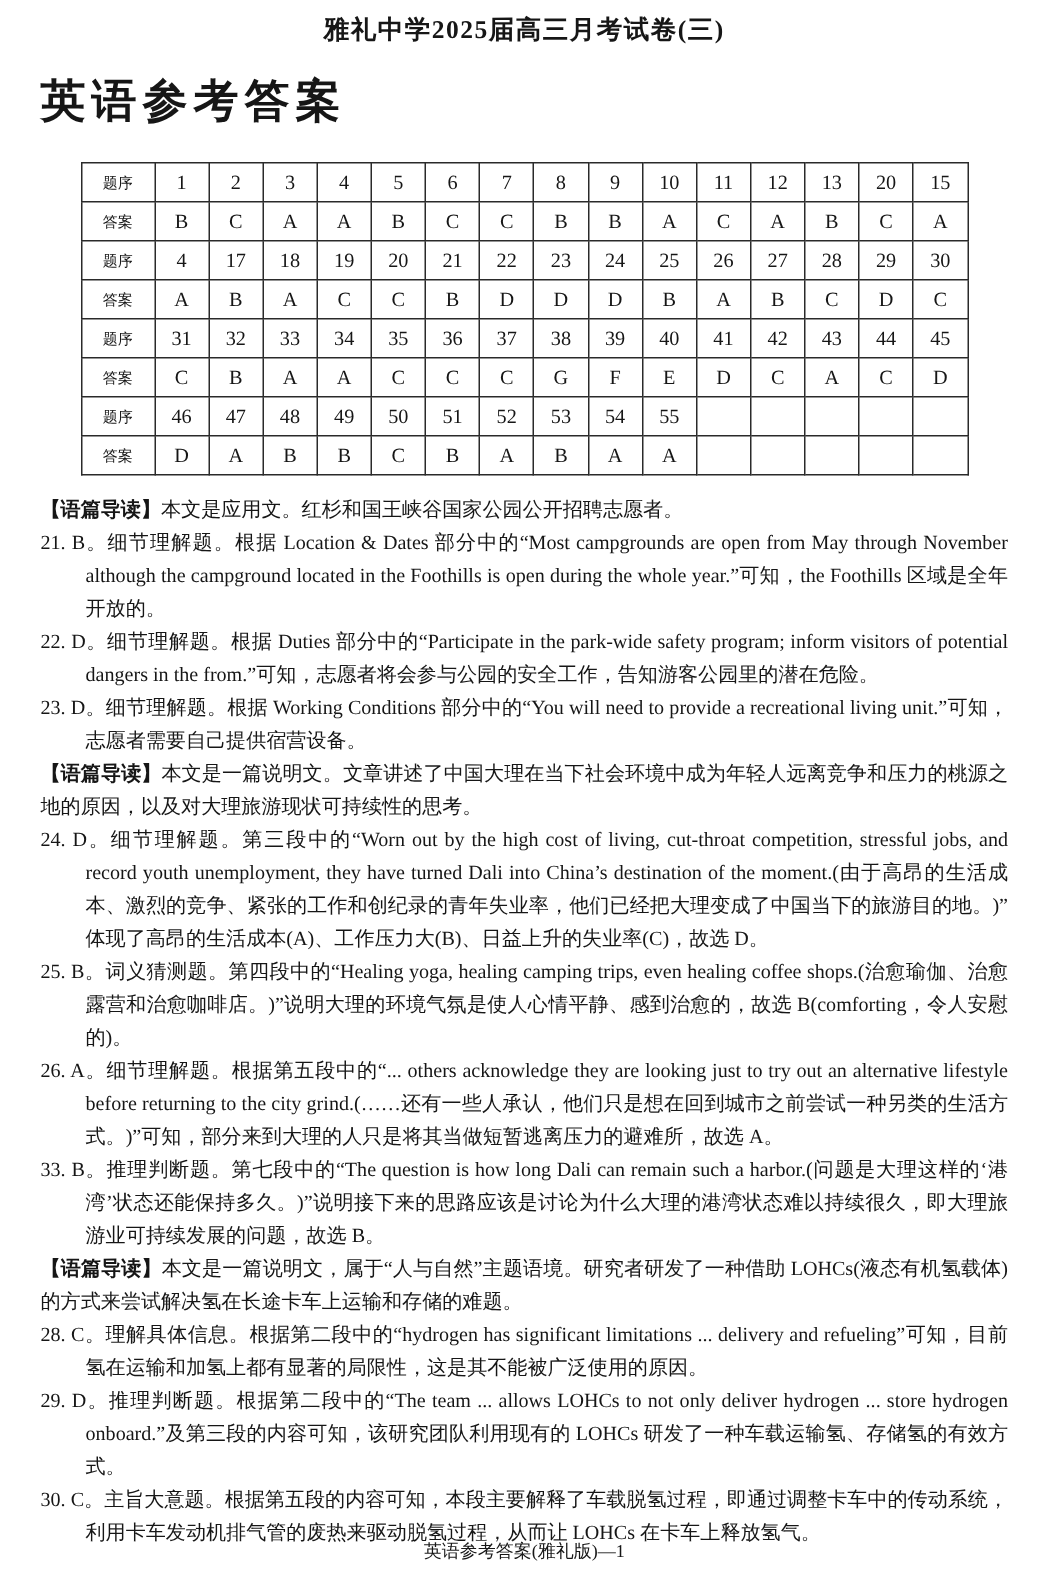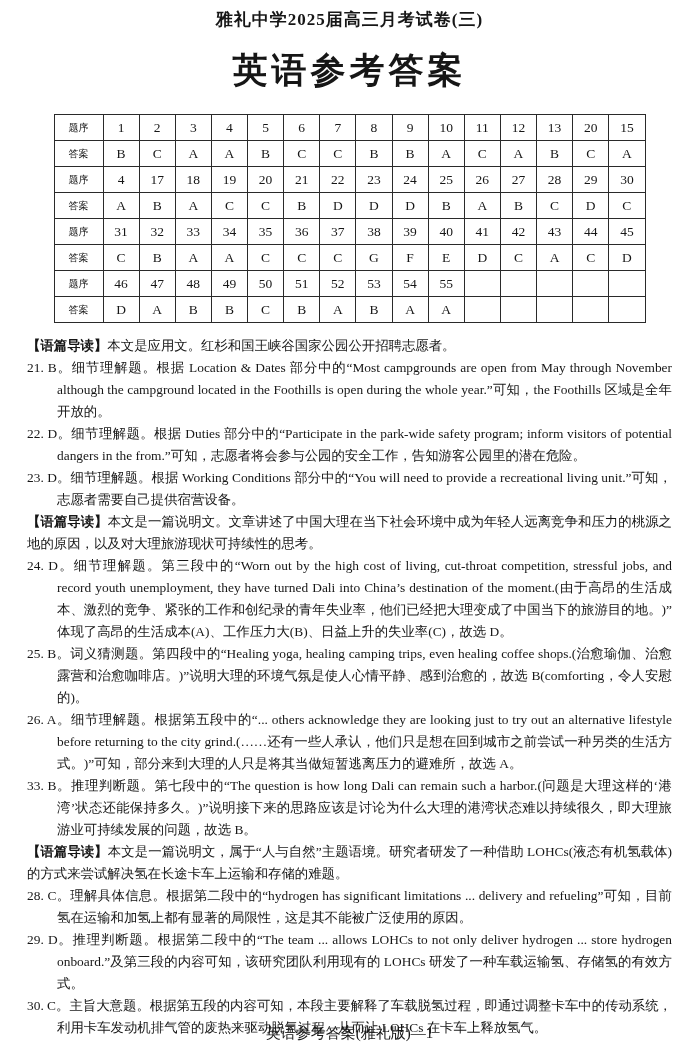--- a/index.html
+++ b/index.html
@@ -3,29 +3,29 @@
 <meta charset="utf-8">
 <style>
   html,body{margin:0;padding:0;}
   body{
     width:699px;height:1055px;background:#ffffff;color:#161616;
     font-family:"Liberation Serif","DejaVu Serif",serif;
     position:relative;overflow:hidden;
   }
   .page{position:relative;width:100%;height:100%;padding:8px 27px 0;box-sizing:border-box;}
   .exam-title{text-align:center;font-size:17px;font-weight:bold;letter-spacing:1px;}
-  .subject-title{text-align:center;font-size:35px;font-weight:bold;margin:16px 0 0;letter-spacing:4px;}
+  .subject-title{font-size:30px;font-weight:bold;margin:16px 0 0;letter-spacing:4px;}
   table.answers{border-collapse:collapse;margin:20px auto 12px;table-layout:fixed;width:592px;border:1.5px solid #2a2a2a;}
   table.answers td{border:1px solid #2a2a2a;height:25px;text-align:center;vertical-align:middle;font-size:13.5px;padding:0;overflow:hidden;}
   table.answers td.row-label{width:48px;font-size:10px;}
   .explanations{font-size:13.4px;line-height:22px;text-align:justify;font-family:Liberation Serif, serif;}
   .para{margin:0;}
   .para.item{padding-left:30px;text-indent:-30px;}
   .guide-label{font-weight:bold;}
-  .page-footer{position:absolute;left:0;right:0;bottom:12px;text-align:center;font-size:15px;}
+  .page-footer{position:absolute;left:0;right:0;bottom:12px;text-align:center;font-size:12px;}
 </style>
 </head>
 <body>
 
 <div class="page">
   <div class="exam-title">雅礼中学2025届高三月考试卷(三)</div>
   <div class="subject-title">英语参考答案</div>
 
   <table class="answers">
     <tbody>

